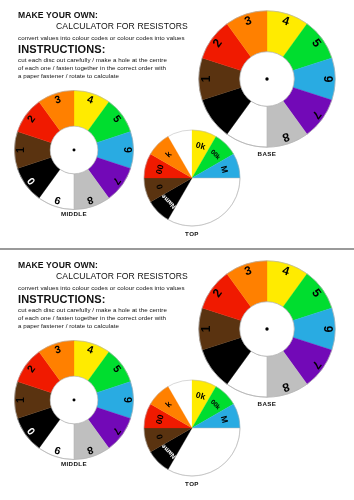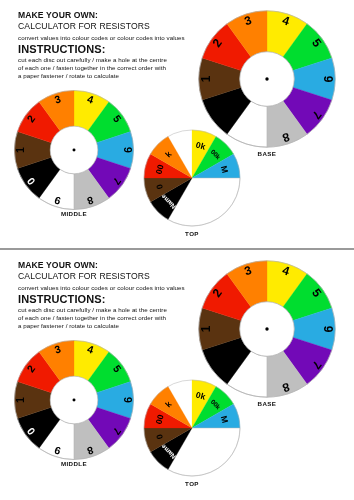--- a/index.html
+++ b/index.html
@@ -12,21 +12,21 @@
   .sheet.top-copy{top:0;}
   .sheet.bottom-copy{top:250px;}
   .divider{
     position:absolute;left:0;top:248px;width:354px;height:2px;
     background:#9a9a9a;z-index:50;
   }
 
   
   .textblock{position:absolute;left:18px;top:10px;width:210px;color:#111;}
   .t-make{font-size:8.6px;font-weight:bold;letter-spacing:.1px;line-height:11px;}
-  .t-calc{font-size:8.6px;font-weight:normal;line-height:11.5px;letter-spacing:.1px;}
+  .t-calc{font-size:8.6px;font-weight:normal;line-height:11.5px;letter-spacing:.1px;margin-left:38px;}
   .t-convert{font-size:6.2px;line-height:9px;letter-spacing:.05px;}
   .t-instr{font-size:11px;font-weight:bold;line-height:12.5px;padding-top:1.5px;letter-spacing:.1px;}
   .t-step{font-size:6.2px;line-height:8.4px;letter-spacing:.05px;}
 
   
   .wheel{position:absolute;}
   .wheel svg{display:block;overflow:visible;}
   .wheel-label{
     position:absolute;width:100%;text-align:center;
     font-size:6.2px;font-weight:bold;color:#111;letter-spacing:.4px;

